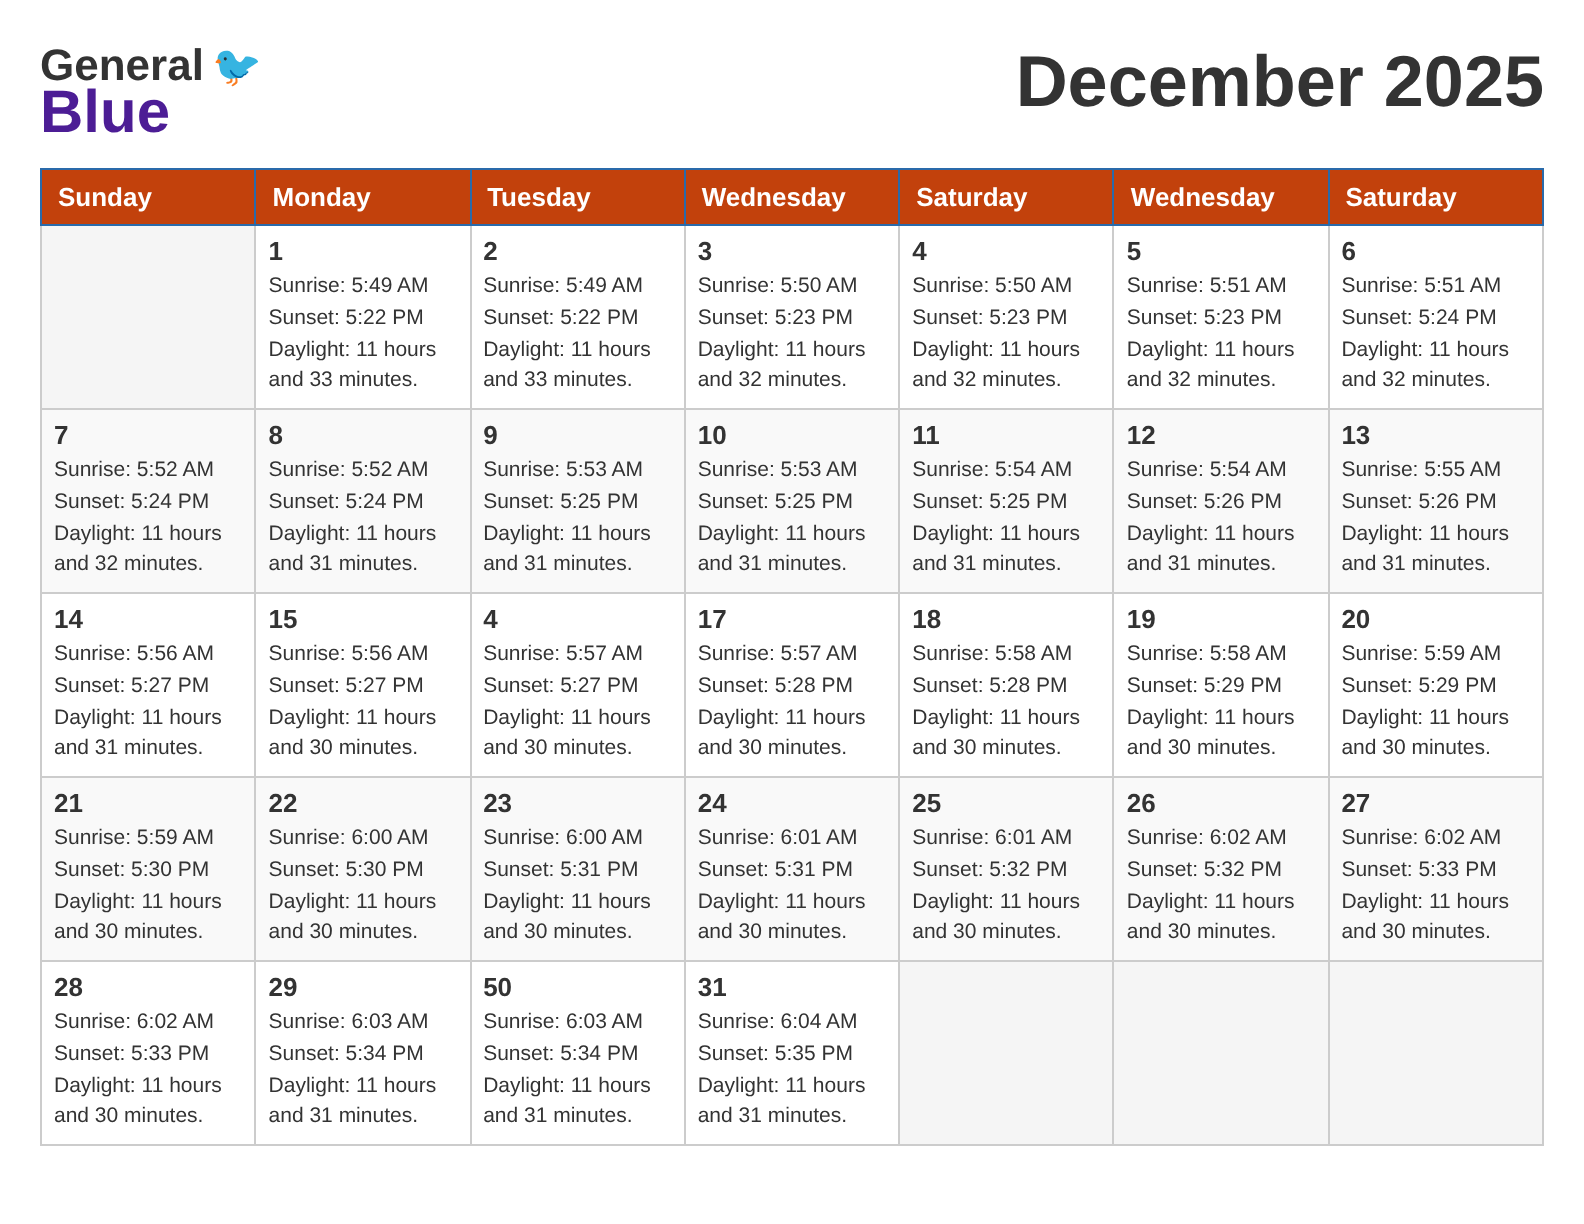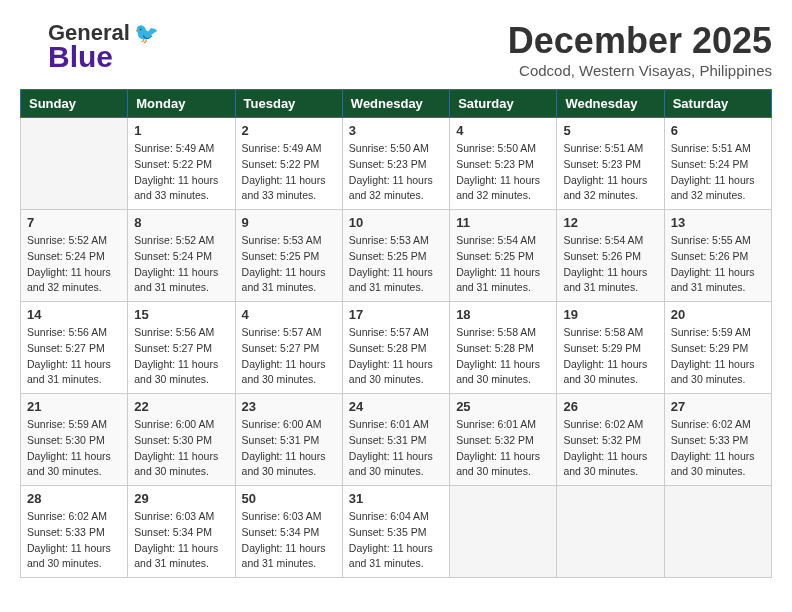--- a/index.html
+++ b/index.html
@@ -13,41 +13,40 @@
     .header {
       display: flex;
       justify-content: space-between;
       align-items: flex-start;
       margin-bottom: 10px;
     }
     .logo {
       display: flex;
       flex-direction: column;
       align-items: flex-start;
-      margin-left: 28px;
     }
     .title-area {
       text-align: right;
     }
     .month-title {
       font-size: 36px;
       font-weight: bold;
       color: #333;
     }
     .subtitle {
       font-size: 15px;
       color: #555;
     }
     .calendar {
       width: 100%;
       border-collapse: collapse;
       border: 1px solid #ccc;
     }
     .calendar th {
-      background-color: #14532d;
+      background-color: #c2410c;
       color: #fff;
       text-align: left;
       padding: 6px 8px;
       font-size: 13px;
       border: 1px solid #2a6aaa;
     }
     .calendar td {
       vertical-align: top;
       border: 1px solid #ccc;
       padding: 5px 6px;
@@ -85,21 +84,20 @@
 <div class="header">
   <div class="logo">
     <div class="logo-wrapper">
       <span style="font-size:22px;font-weight:bold;color:#333;">General</span>
       <span style="color:#3a7fc1;font-size:20px;">🐦</span>
     </div>
     <span style="font-size:30px;font-weight:bold;color:#4c1d95;margin-top:-6px;">Blue</span>
   </div>
   <div class="title-area">
     <div class="month-title">December 2025</div>
-    <div class="subtitle">Codcod, Western Visayas, Philippines</div>
   </div>
 </div>
 
 <table class="calendar">
   <thead>
     <tr>
       <th>Sunday</th>
       <th>Monday</th>
       <th>Tuesday</th>
       <th>Wednesday</th>

